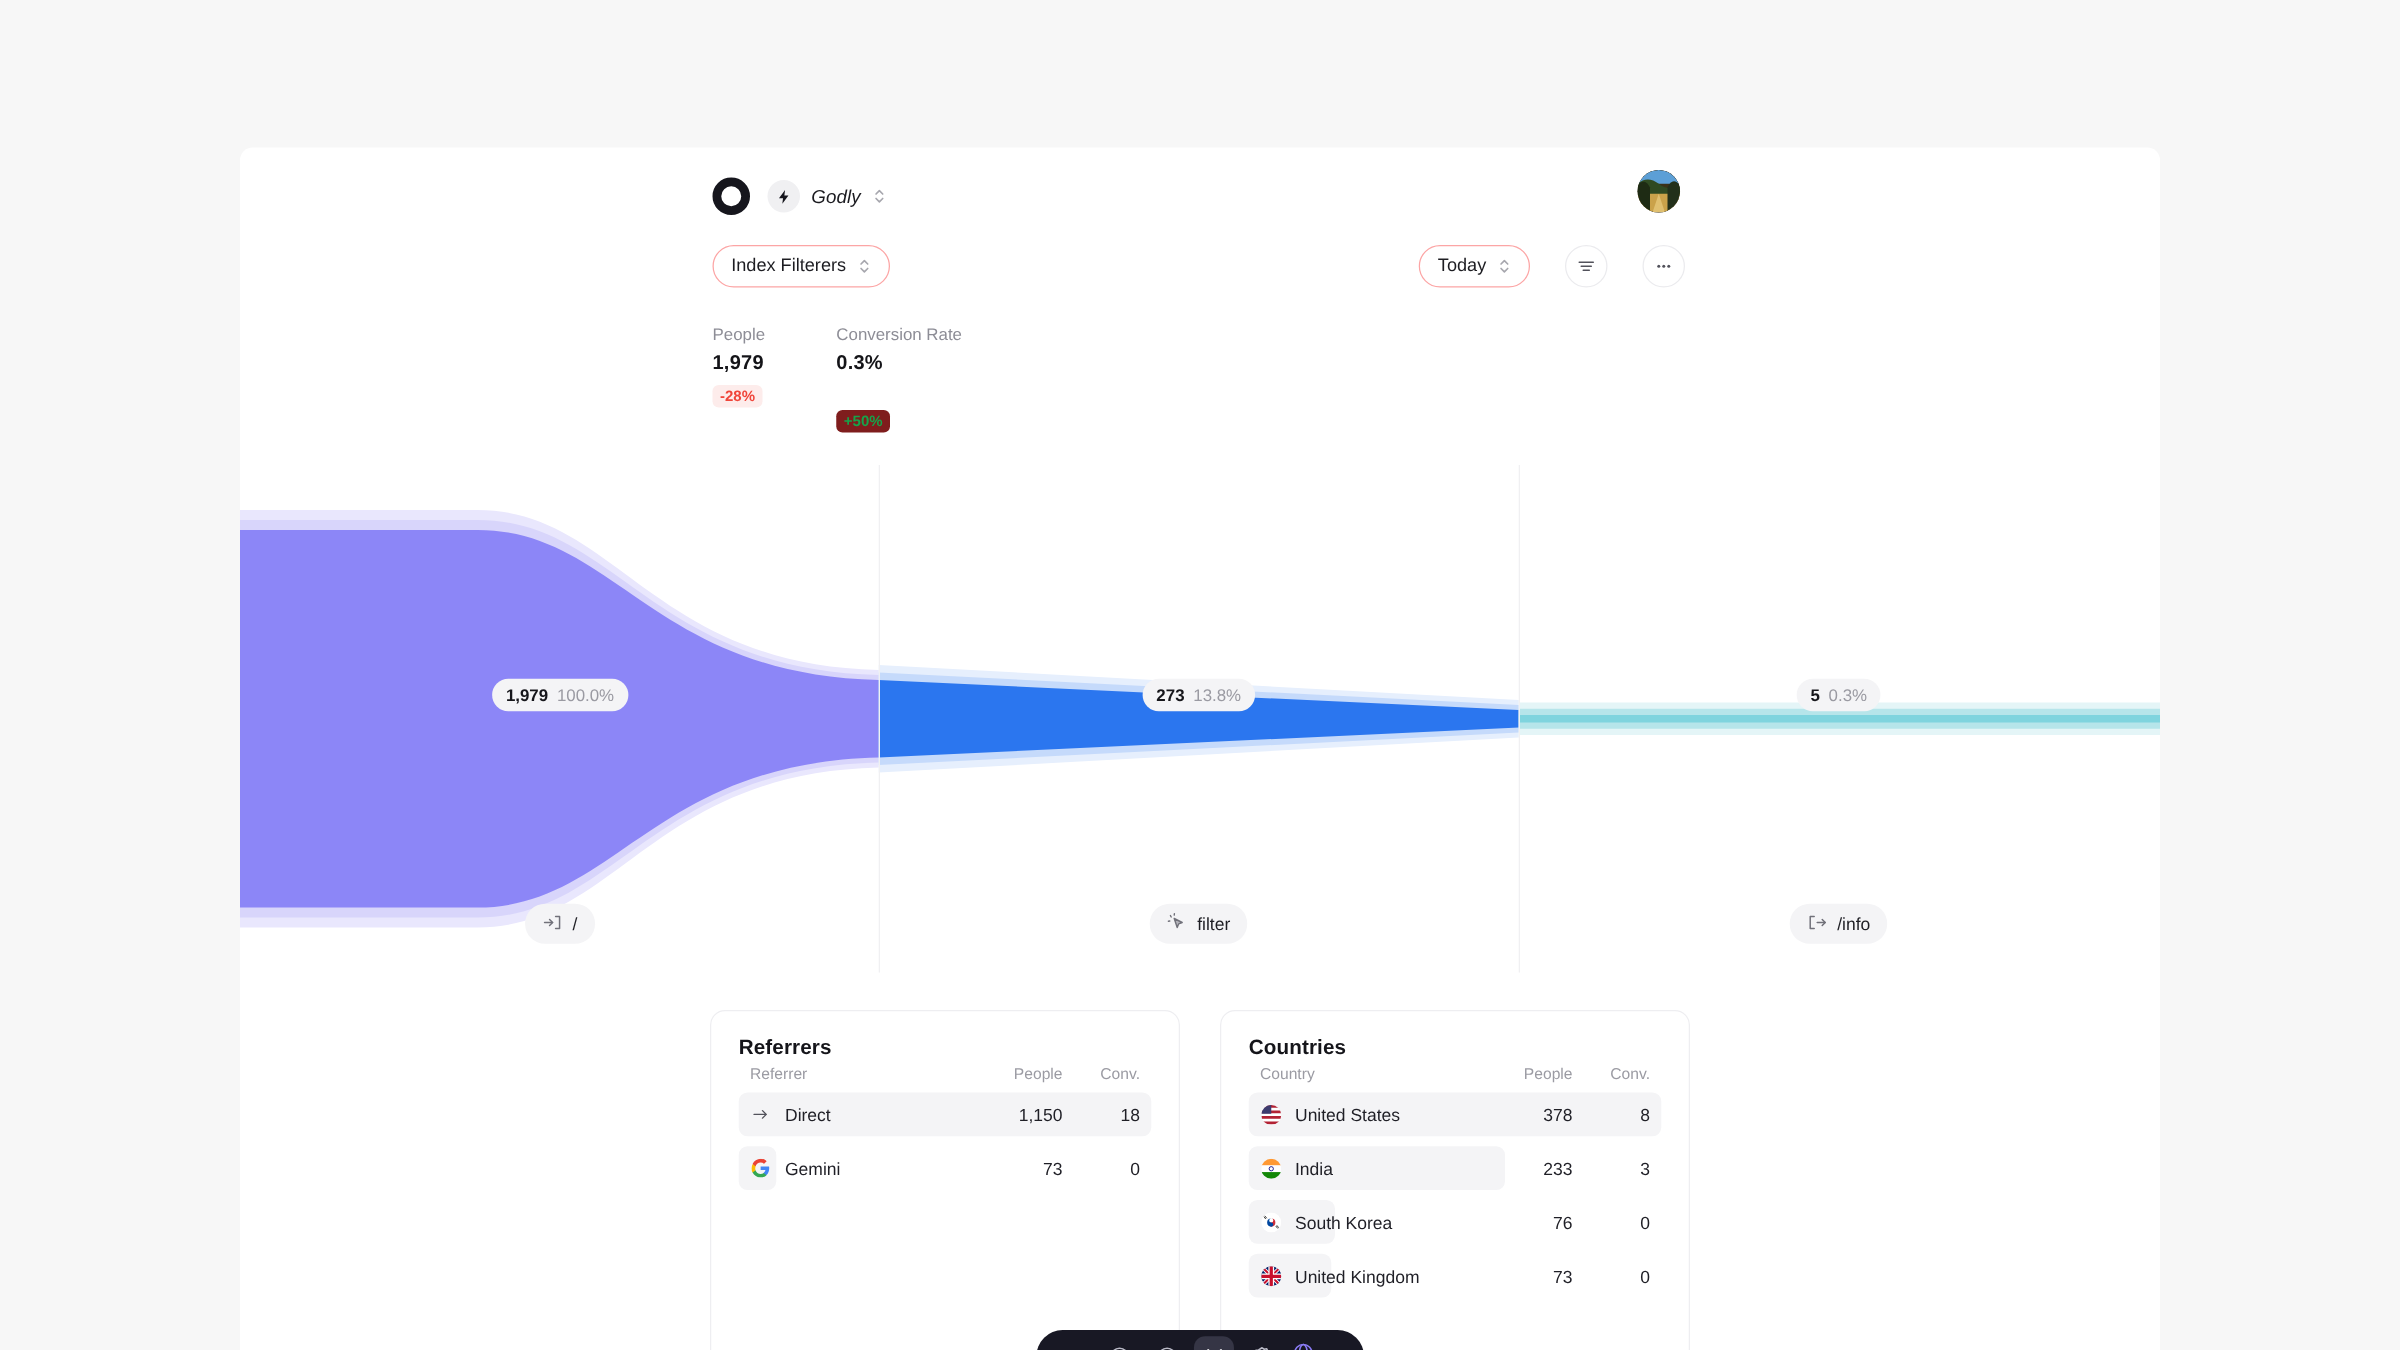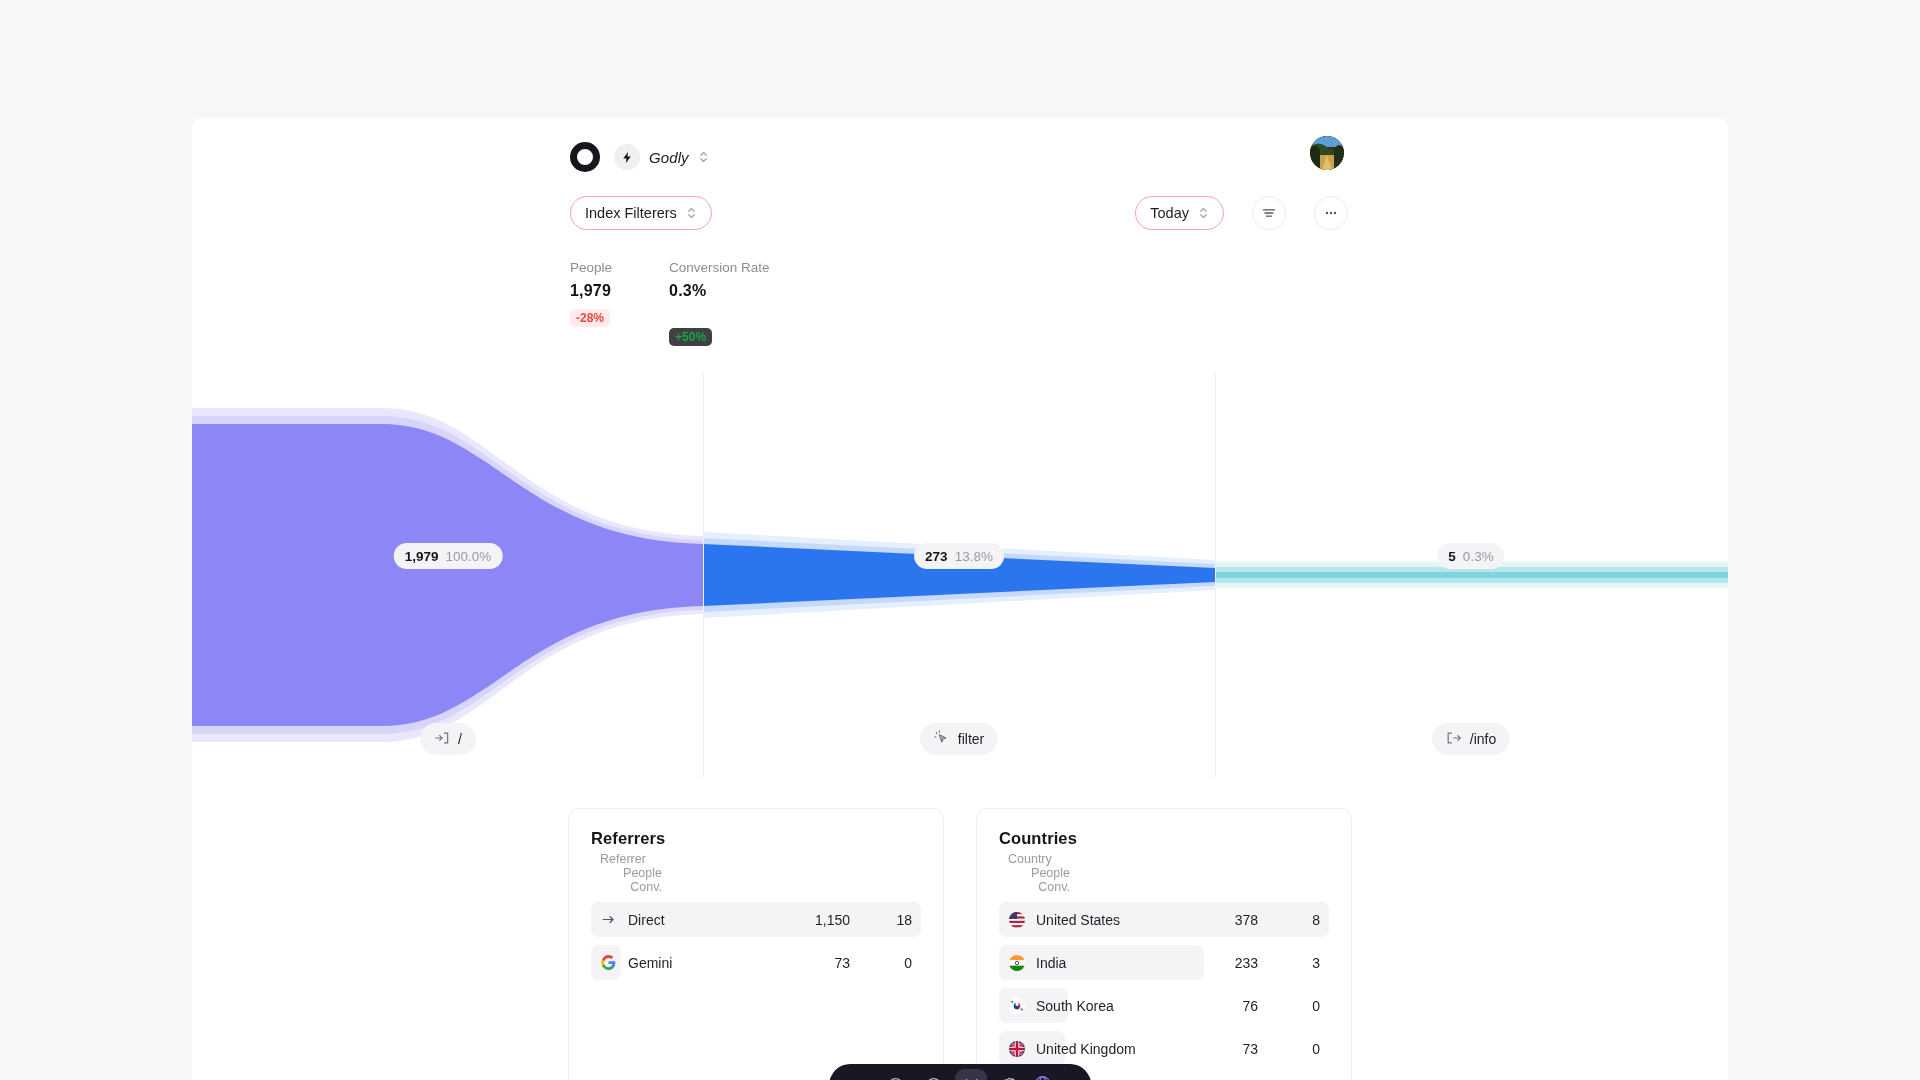--- a/index.html
+++ b/index.html
@@ -60,21 +60,21 @@
   }
   #filters-pill { position: absolute; left: 378px; top: 0; }
   .right-controls { position: absolute; right: 380px; top: 0; display: flex; align-items: center; gap: 28px; }
 
   
   .stats { position: absolute; left: 378px; top: 142px; display: flex; gap: 57px; }
   .stat-label { font-size: 13.5px; color: #8d8d96; margin-bottom: 7px; }
   .stat-value { font-size: 16px; color: #141418; font-weight: 600; margin-bottom: 8px; letter-spacing: .2px; }
   .stat-delta { display: inline-block; font-size: 12px; padding: 2px 6px; border-radius: 5px; font-weight: 600; text-align: right; }
   .delta-down { color: #f0453a; background: #fdeceb; }
-  .delta-up { color: #16a34a; background: #404040; margin-top: 20px; }
+  .delta-up { color: #16a34a; background: #7f1d1d; margin-top: 20px; }
 
   
   .funnel-wrap { position: absolute; left: 0; top: 254px; width: 100%; height: 406px; }
   .funnel-svg { position: absolute; left: 0; top: 0; width: 100%; height: 406px; }
   .sep { position: absolute; top: 0; width: 1px; height: 406px; background: #f0f0f2; }
   .sep.s1 { left: 511px; }
   .sep.s2 { left: 1023px; }
   .flabel {
     position: absolute; top: 171px;
     display: inline-flex; align-items: center; gap: 7px;
@@ -95,21 +95,21 @@
   }
 
   
   .tables { position: absolute; left: 0; top: 690px; width: 100%; display: flex; justify-content: center; gap: 32px; }
   .card {
     width: 376px; height: 300px;
     border: 1px solid #eeeef1; border-radius: 12px; background: #fff;
     padding: 20px 22px 0 22px; overflow: hidden;
   }
   .card-title { font-size: 16.5px; color: #15151a; font-weight: 600; margin-bottom: 4px; letter-spacing: .1px; }
-  .thead { display: flex; font-size: 12.5px; color: #9b9ba3; padding: 0 9px 8px 9px; flex-direction: column; }
+  .thead { display: flex; font-size: 12.5px; color: #9b9ba3; padding: 0 9px 8px 9px; }
   .th-name { flex: 1; }
   .th-num { width: 62px; text-align: right; }
   .row {
     position: relative; display: flex; align-items: center;
     height: 35px; font-size: 14px; color: #1f1f26;
     padding: 0 9px; margin-bottom: 8px;
   }
   .row-bar {
     position: absolute; left: 0; top: 0; height: 100%;
     background: #f4f4f6; border-radius: 7px; z-index: 0;

